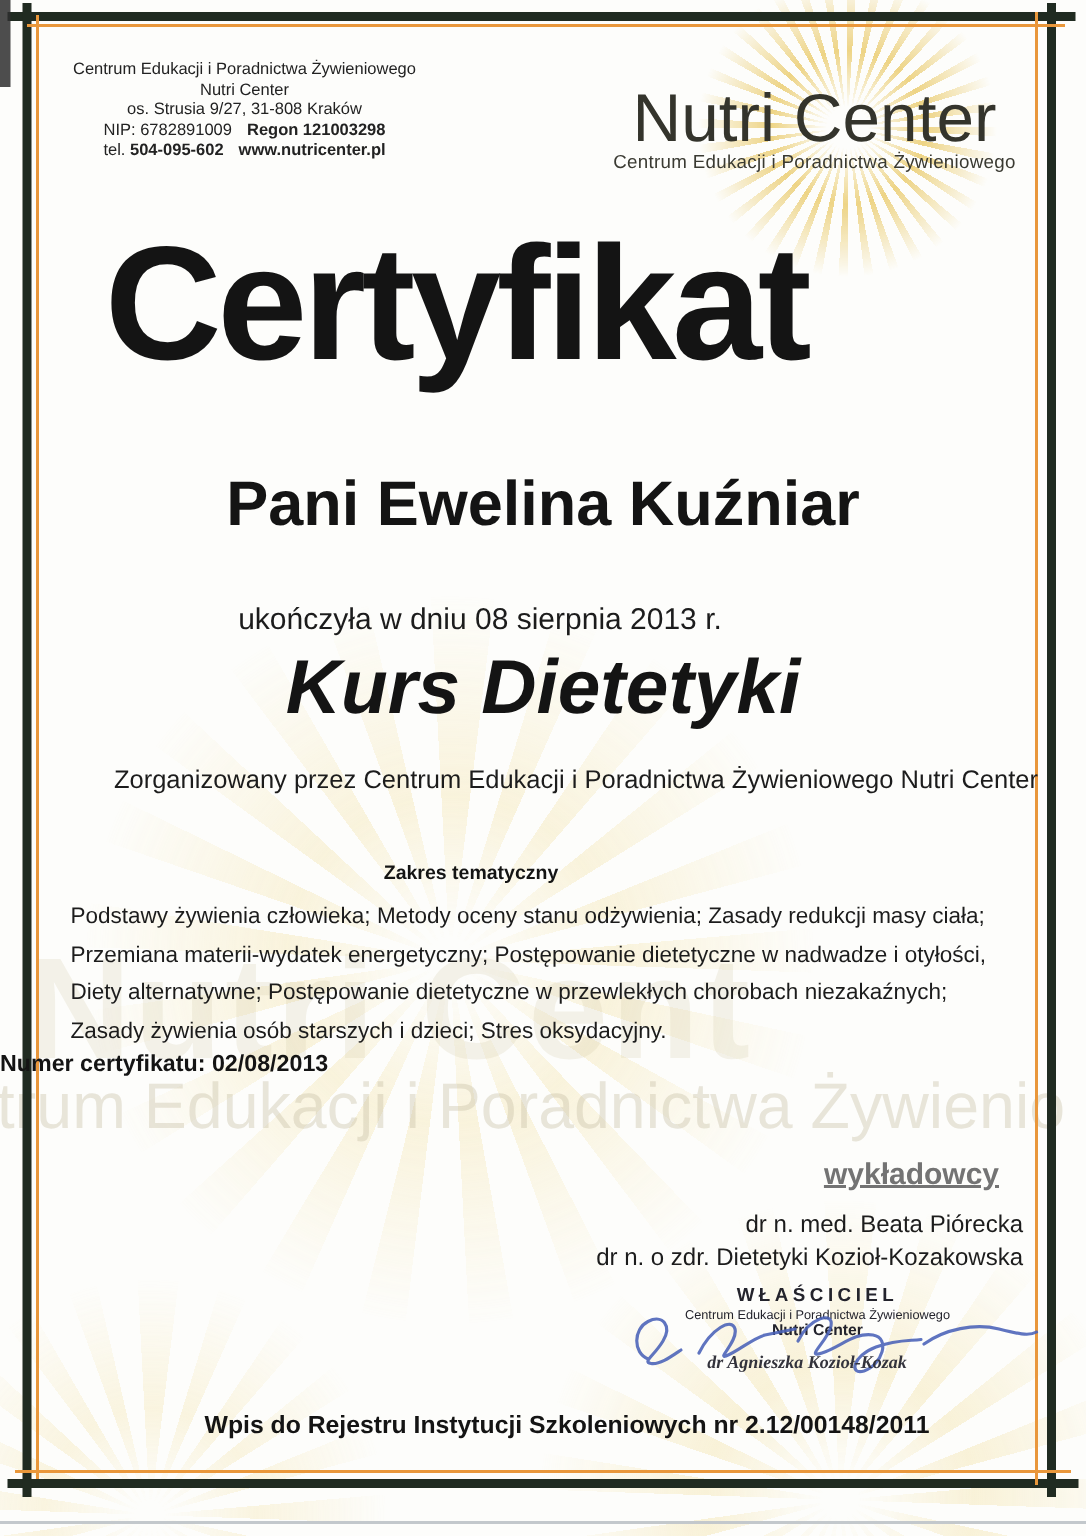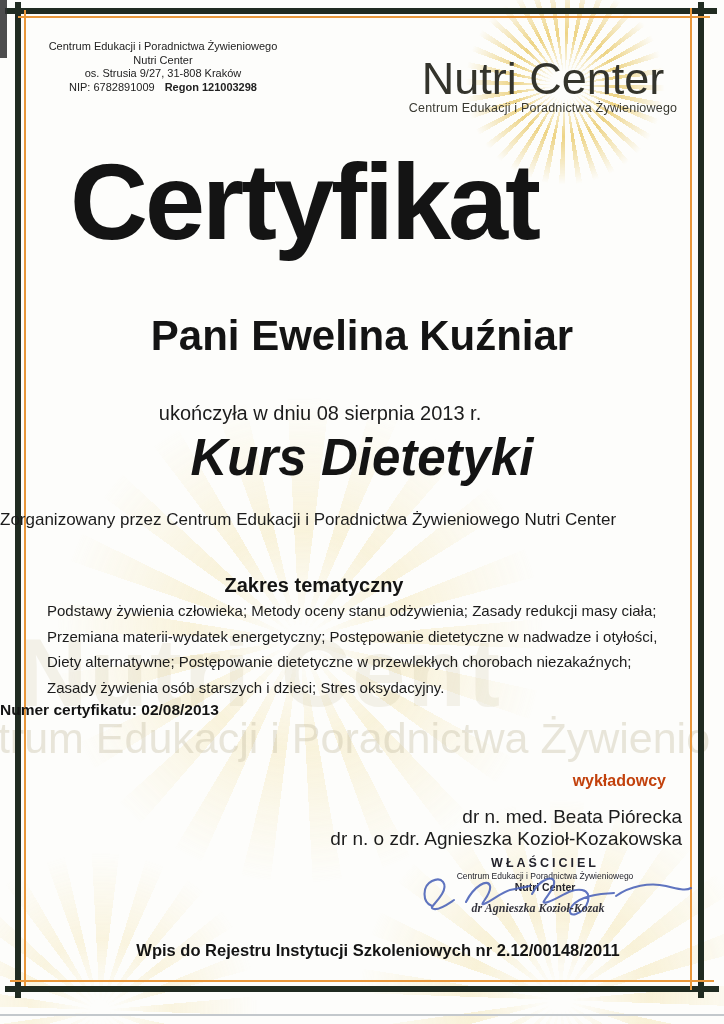--- a/index.html
+++ b/index.html
@@ -72,43 +72,43 @@
   }
   .completion{
     position:absolute;left:0;top:402px;width:640px;text-align:center;
     font-size:20px;color:#1c1c1c;
   }
   .course{
     position:absolute;left:0;top:428px;width:724px;text-align:center;
     font-size:51px;font-weight:bold;font-style:italic;color:#141414;
   }
   .organizer{
-    position:absolute;left:0;top:510px;width:692px;text-align:left;
+    position:absolute;left:0;top:510px;width:692px;text-align:right;
     font-size:17px;color:#1c1c1c;
   }
   .topics-heading{
     position:absolute;left:0;top:574px;width:628px;text-align:center;
-    font-size:20px;font-weight:bold;color:#141414;
+    font-size:13px;font-weight:bold;color:#141414;
   }
   .topics-body{
     position:absolute;left:47px;top:598px;width:630px;
     font-size:15px;line-height:25.5px;color:#1c1c1c;
   }
   .cert-number{
     position:absolute;left:0;top:701px;width:724px;
     font-size:15.5px;font-weight:bold;color:#141414;
   }
   
   .lect-heading{
     position:absolute;right:58px;top:772px;text-align:right;
-    font-size:16px;font-weight:bold;color:#c2410c;
+    font-size:20px;font-weight:bold;color:#737373;text-decoration:underline;
   }
   .lect-names{
     position:absolute;right:42px;top:806px;text-align:right;
-    font-size:19px;line-height:21.5px;color:#1c1c1c;
+    font-size:16px;line-height:21.5px;color:#1c1c1c;
   }
   
   .stamp{position:absolute;left:400px;top:856px;width:290px;text-align:center;color:#23232c;}
   .stamp-role{font-size:12.5px;font-weight:bold;letter-spacing:3px;}
   .stamp-org{font-size:8.5px;margin-top:1px;}
   .stamp-name{font-size:10.5px;font-weight:bold;margin-top:0px;}
   .stamp-signer{
     position:absolute;left:408px;top:901px;width:260px;text-align:center;
     font-family:"Liberation Serif","DejaVu Serif",serif;font-style:italic;font-weight:bold;
     font-size:12px;color:#33333c;
@@ -143,20 +143,21 @@
   <div class="og og-right"></div>
 
   <div class="scan-streak"></div>
   <div class="scan-bottom-line"></div>
 
   <div class="address">
     <div>Centrum Edukacji i Poradnictwa Żywieniowego</div>
     <div>Nutri Center</div>
     <div>os. Strusia 9/27,  31-808 Kraków</div>
     <div><span>NIP: 6782891009</span><span class="sp"></span><span class="b">Regon 121003298</span></div>
+    <div><span>tel.</span> <span class="b">504-095-602</span><span class="sp"></span><span class="b">www.nutricenter.pl</span></div>
   </div>
 
   <div class="logo">
     <div class="logo-name">Nutri Center</div>
     <div class="logo-sub">Centrum Edukacji i Poradnictwa Żywieniowego</div>
   </div>
 
   <div class="title">Certyfikat</div>
   <div class="recipient">Pani Ewelina Kuźniar</div>
   <div class="completion">ukończyła w dniu  08 sierpnia  2013 r.</div>
@@ -164,21 +165,21 @@
   <div class="organizer">Zorganizowany przez Centrum Edukacji i Poradnictwa Żywieniowego Nutri Center</div>
 
   <div class="topics-heading">Zakres tematyczny</div>
   <div class="topics-body">Podstawy żywienia człowieka; Metody oceny stanu odżywienia; Zasady redukcji masy ciała; Przemiana materii-wydatek energetyczny; Postępowanie dietetyczne w nadwadze i otyłości, Diety alternatywne; Postępowanie dietetyczne w przewlekłych chorobach niezakaźnych; Zasady żywienia osób starszych i dzieci; Stres oksydacyjny.</div>
 
   <div class="cert-number">Numer certyfikatu: 02/08/2013</div>
 
   <div class="lect-heading">wykładowcy</div>
   <div class="lect-names">
     <div>dr n. med. Beata Piórecka</div>
-    <div>dr n. o zdr. Agnieszka Kozioł-Kozakowska</div>
+    <div>dr n. o zdr. Dietetyki Kozioł-Kozakowska</div>
   </div>
 
   <div class="stamp">
     <div class="stamp-role">WŁAŚCICIEL</div>
     <div class="stamp-org">Centrum Edukacji i Poradnictwa Żywieniowego</div>
     <div class="stamp-name">Nutri Center</div>
   </div>
   <svg class="signature" viewBox="0 0 276 56" fill="none" xmlns="http://www.w3.org/2000/svg">
     <g stroke="#4a62b8" stroke-width="2.1" stroke-linecap="round" fill="none" opacity="0.88">
       <path d="M14,40 C4,36 4,20 14,15 C24,10 30,18 24,28 C18,38 10,42 16,43 C22,44 30,38 36,34"></path>

